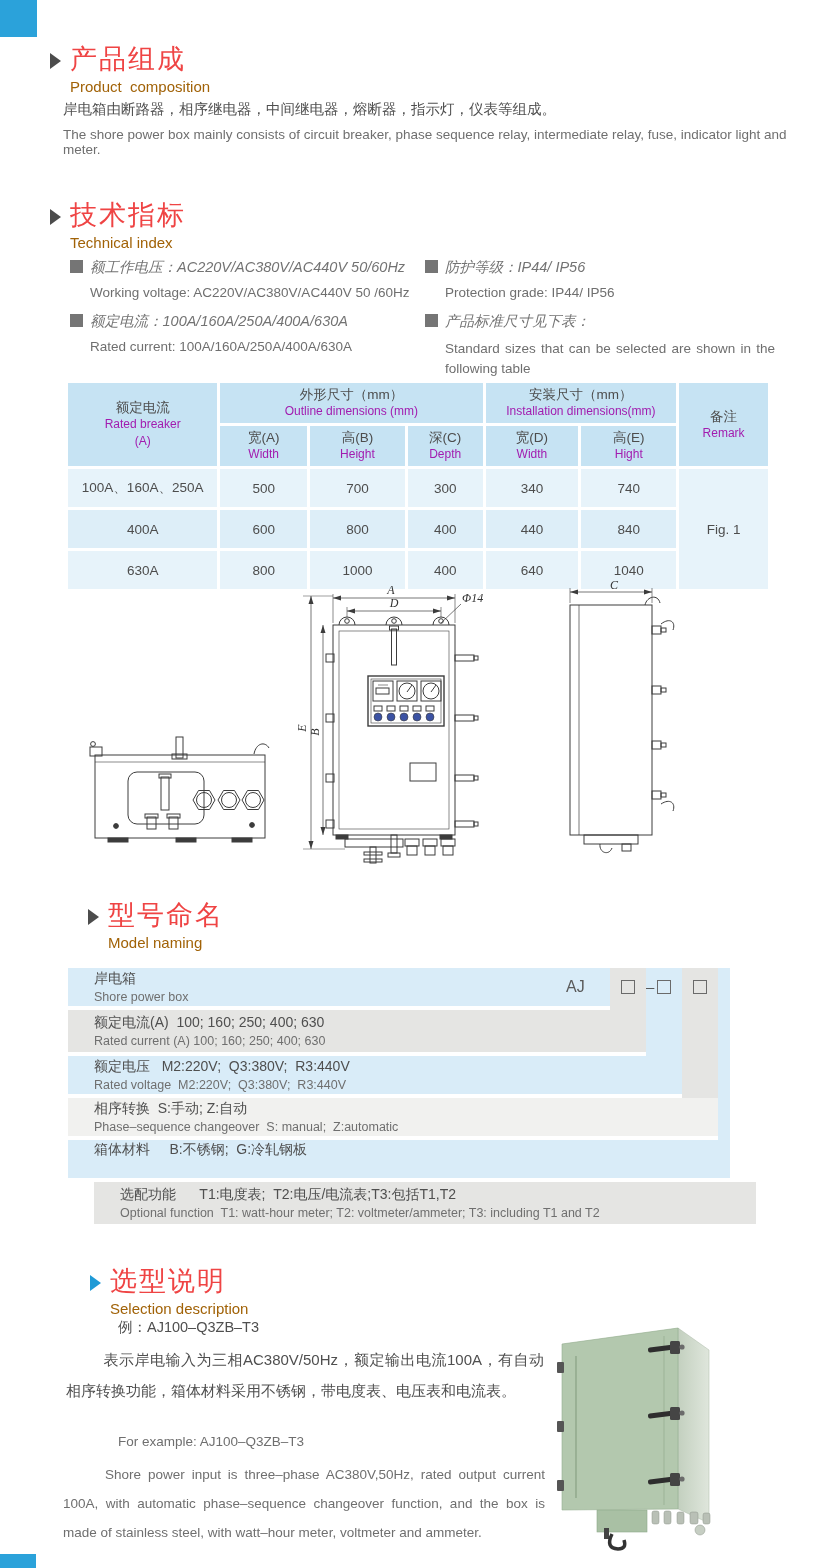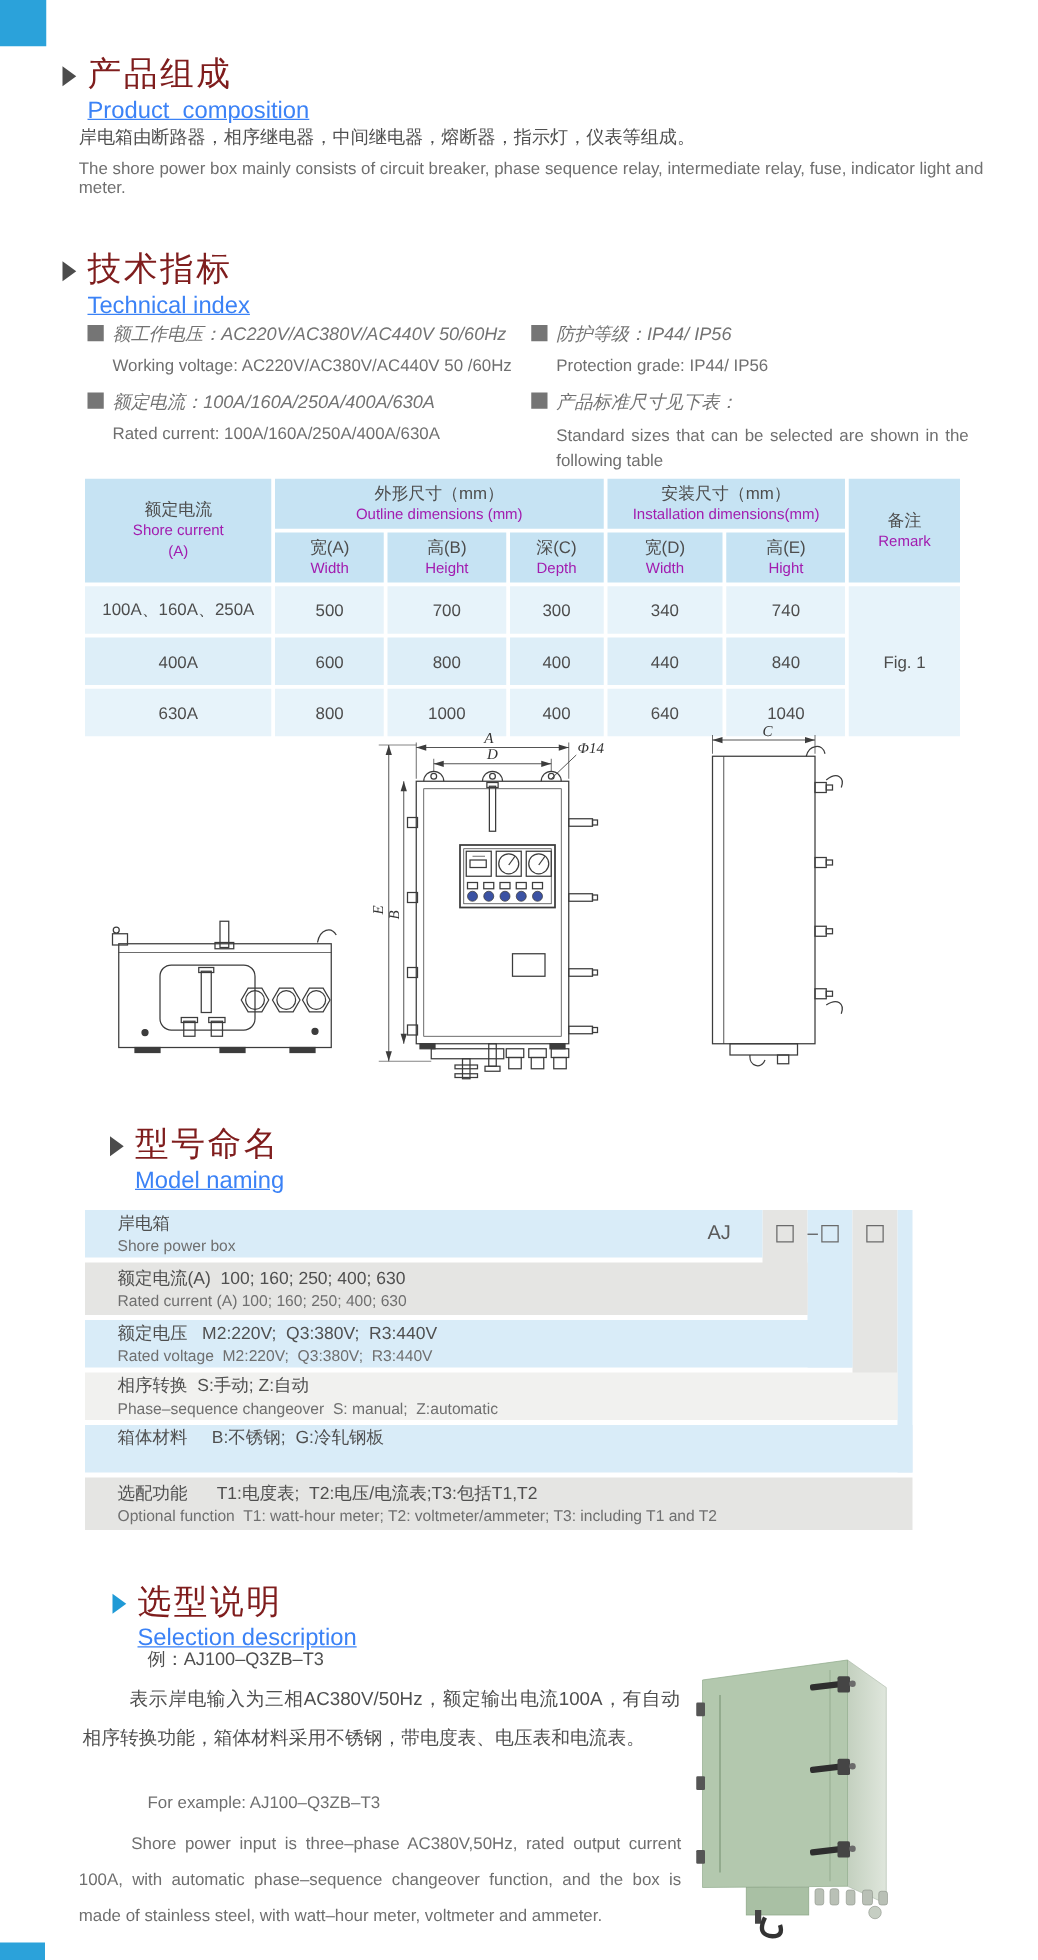--- a/index.html
+++ b/index.html
@@ -7,22 +7,22 @@
         font-family:"Liberation Sans","DejaVu Sans",sans-serif;color:#4d4d4d;}
   .abs{position:absolute;}
   
   .corner-accent{position:absolute;left:0;top:0;width:37px;height:37px;background:#2ba2da;}
   .footer-accent{position:absolute;left:0;top:1554px;width:36px;height:14px;background:#2ba2da;}
   
   .sec-head{display:flex;align-items:flex-start;}
   .tri{width:0;height:0;border-left:11px solid #4c4c4c;border-top:8px solid transparent;
        border-bottom:8px solid transparent;margin:9px 9px 0 0;}
   .tri.blue{border-left-color:#1f9ad6;}
-  .sec-title{margin:0;font-size:27px;line-height:30px;color:#7f1d1d;font-weight:400;letter-spacing:2px;}
-  .sec-sub{font-size:19px;color:#3b82f6;margin-top:4px;white-space:pre;text-decoration:underline;}
+  .sec-title{margin:0;font-size:27px;line-height:30px;color:#ef4444;font-weight:400;letter-spacing:2px;}
+  .sec-sub{font-size:15px;color:#a16207;margin-top:4px;white-space:pre;}
   .zh-p{font-size:14.5px;color:#4f4f4f;}
   .en-p{font-size:13.5px;color:#6f6f6f;}
   .bullet{display:inline-block;width:13px;height:13px;background:#757575;margin-right:7px;vertical-align:-1px;}
   .spec-zh{font-size:14.5px;color:#737373;font-style:italic;}
   .spec-en{font-size:13.5px;color:#6f6f6f;}
   .just{text-align:justify;}
   
   table.size{border-collapse:separate;border-spacing:3px;table-layout:fixed;}
   table.size th,table.size td{font-weight:400;text-align:center;vertical-align:middle;color:#4d4d4d;}
   .hc{background:#c6e3f3;font-size:13.5px;line-height:17px;padding:3px 0;}
@@ -93,21 +93,21 @@
         <col style="width:94px">
         <col style="width:74px">
     <col style="width:92px">
         <col style="width:94px">
         <col style="width:88px">
       </colgroup>
     <tbody>
         <tr>
       <th class="hc" rowspan="2">
         <div>额定电流</div>
-        <div class="en">Shore current</div>
+        <div class="en">Rated breaker</div>
         <div class="en">(A)</div>
       </th>
       <th class="hc" colspan="3">
         <div>外形尺寸（mm）</div>
         <div class="en">Outline dimensions (mm)</div>
       </th>
       <th class="hc" colspan="2">
         <div>安装尺寸（mm）</div>
         <div class="en">Installation dimensions(mm)</div>
       </th>
@@ -354,21 +354,21 @@
       <div class="zh">额定电压   M2:220V;  Q3:380V;  R3:440V</div>
       <div class="en">Rated voltage  M2:220V;  Q3:380V;  R3:440V</div>
     </div>
     <div class="nr bg-lite" style="top:130px;height:38px;width:650px;">
       <div class="zh">相序转换  S:手动; Z:自动</div>
       <div class="en">Phase–sequence changeover  S: manual;  Z:automatic</div>
     </div>
     <div class="nr bg-blue" style="top:172px;height:38px;width:662px;justify-content:space-between;">
       <div class="zh">箱体材料     B:不锈钢;  G:冷轧钢板</div>
     </div>
-    <div class="nr bg-gray" style="top:214px;height:42px;width:662px;">
+    <div class="nr bg-gray" style="top:214px;height:42px;width:662px;margin-left:26px;">
       <div class="zh">选配功能      T1:电度表;  T2:电压/电流表;T3:包括T1,T2</div>
       <div class="en">Optional function  T1: watt-hour meter; T2: voltmeter/ammeter; T3: including T1 and T2</div>
     </div>
 
     <span class="cbox" style="left:553px;"></span>
     <span class="cdash" style="left:578px;">–</span>
     <span class="cbox" style="left:589px;"></span>
     <span class="cbox" style="left:625px;"></span>
   </div>
 

